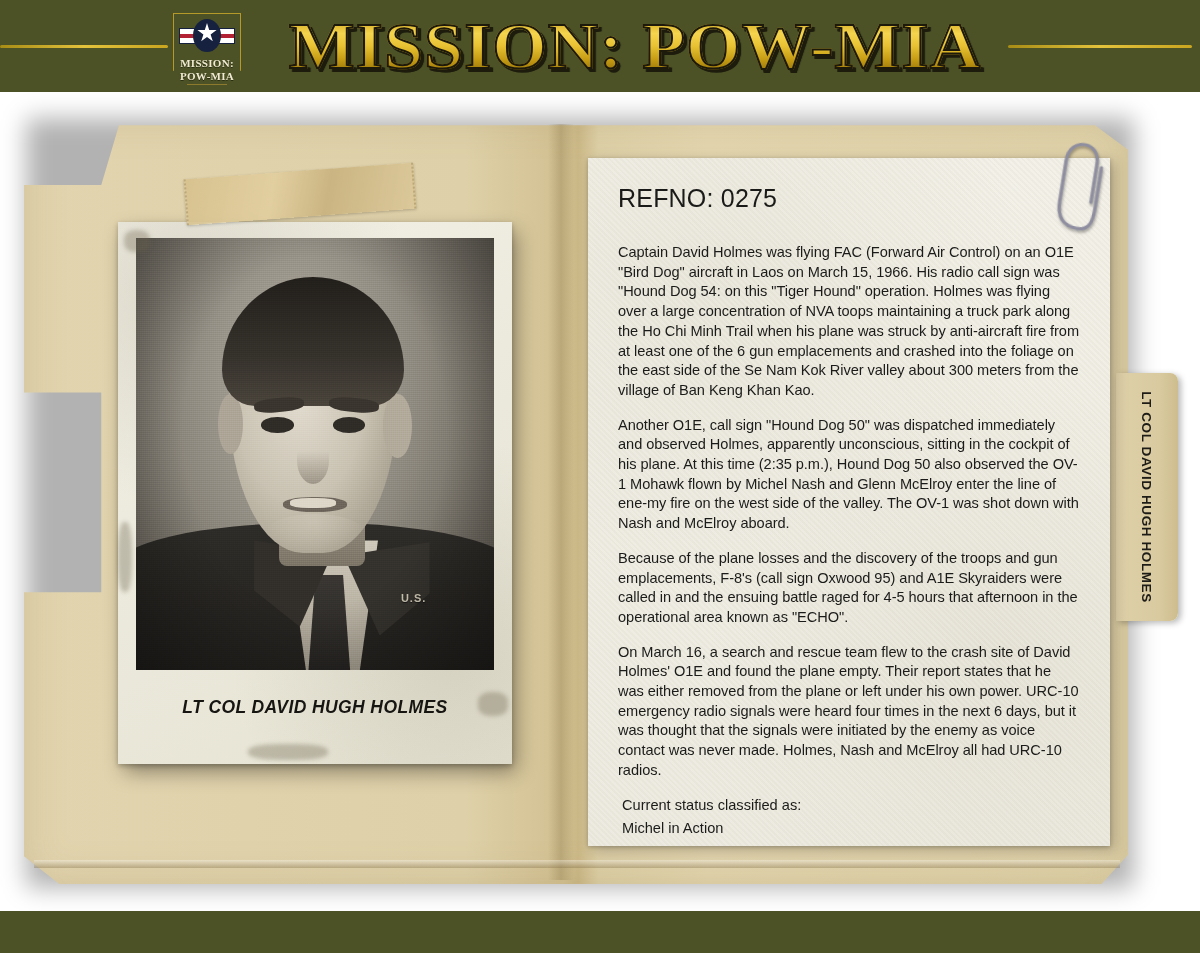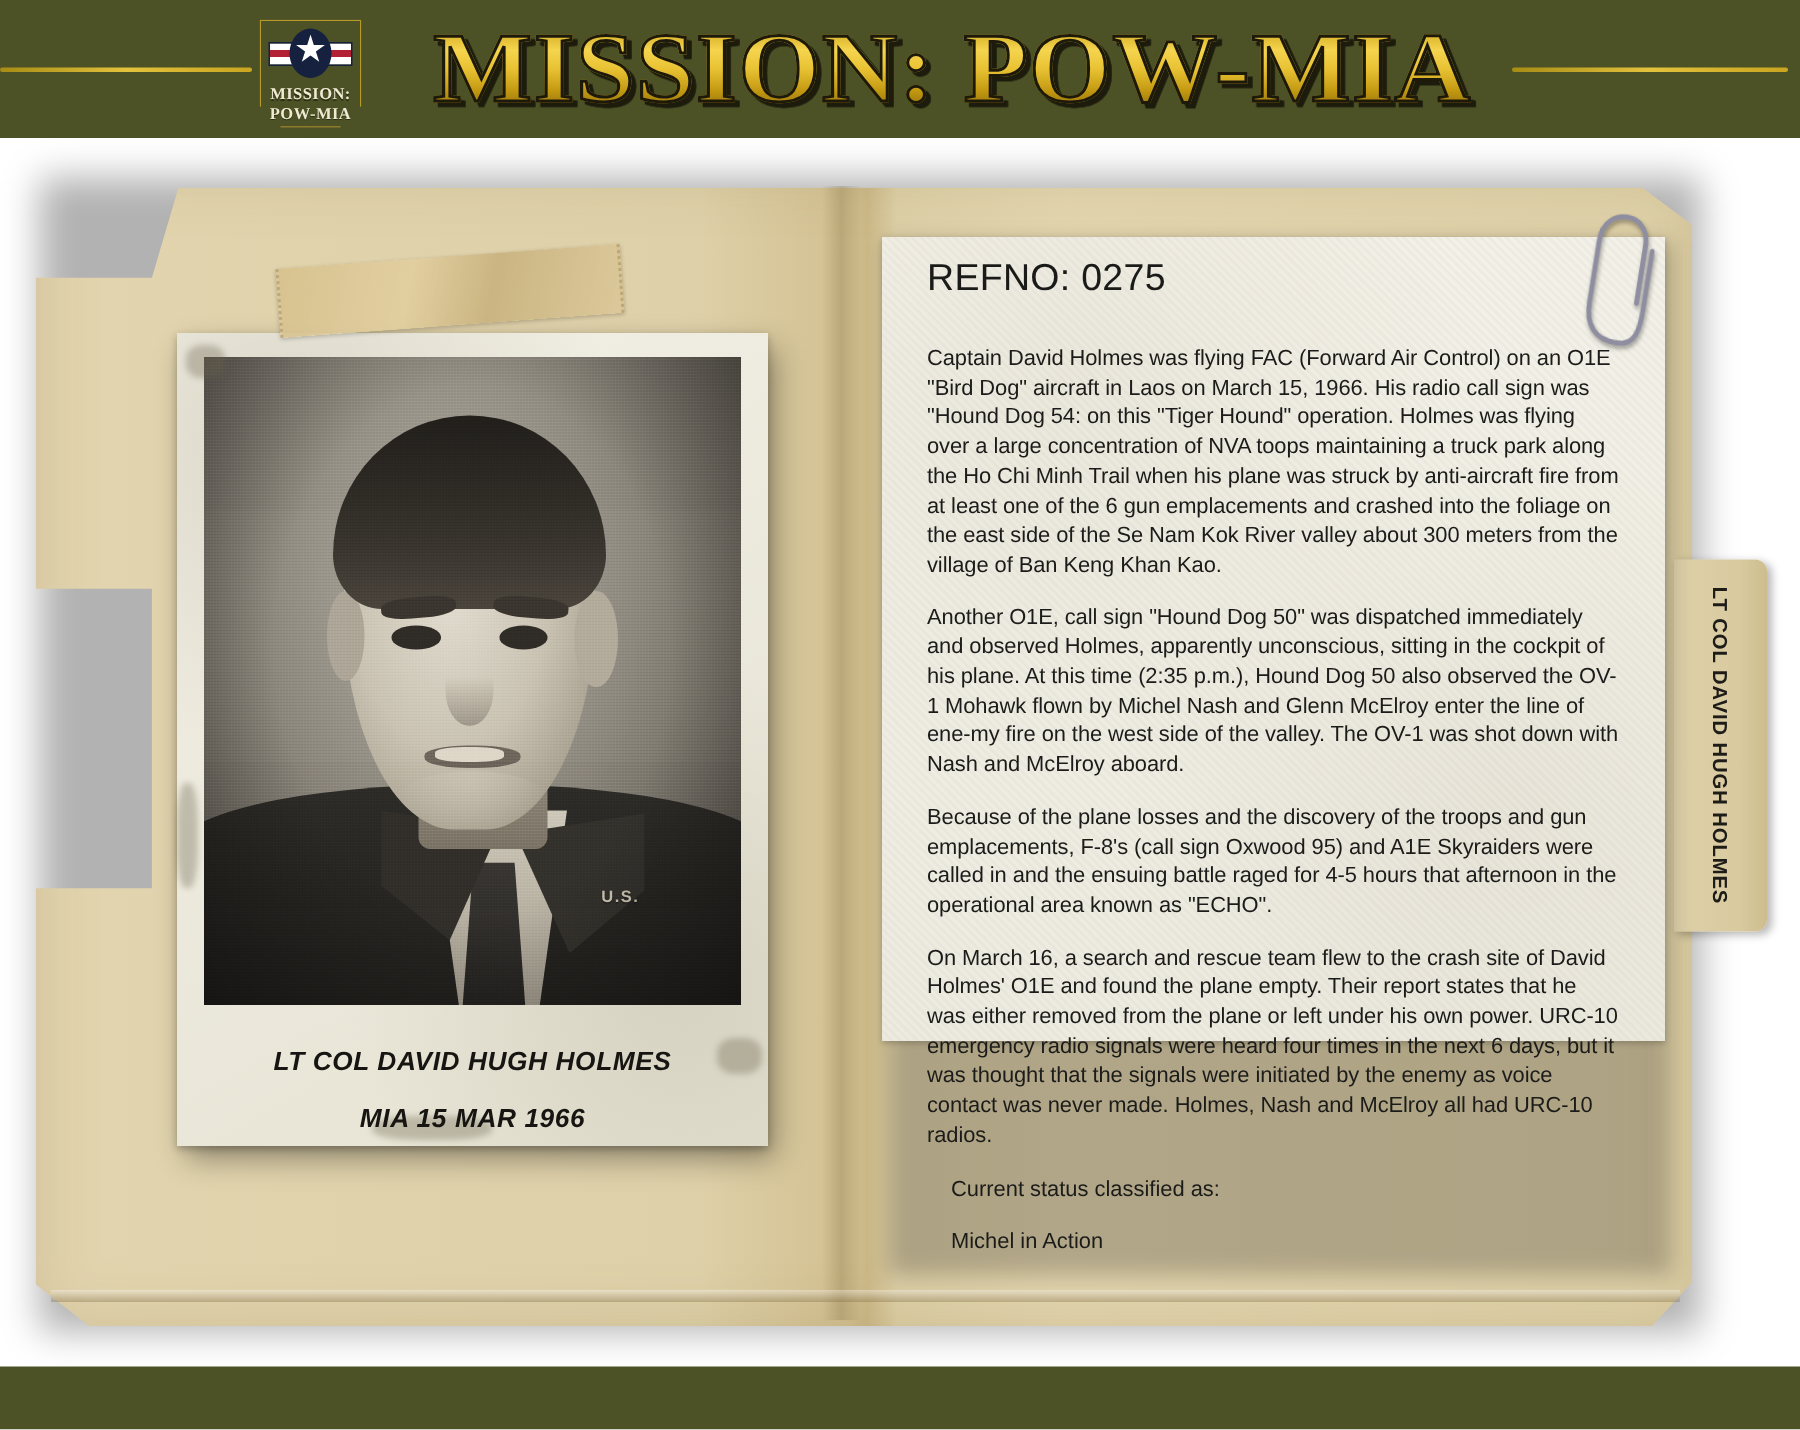--- a/index.html
+++ b/index.html
@@ -330,26 +330,26 @@
 
   
   #doc-shadow {
     position: absolute; left: 592px; top: 162px;
     width: 522px; height: 688px;
     background: rgba(0,0,0,0.22);
     filter: blur(7px);
   }
   #document {
     position: absolute; left: 588px; top: 158px;
-    width: 522px; height: 536px;
+    width: 522px; height: 688px;
     background:
       radial-gradient(circle at 24% 18%, rgba(205,198,180,0.22), transparent 45%),
       radial-gradient(circle at 78% 72%, rgba(200,193,174,0.2), transparent 45%),
       linear-gradient(#f2f0e7,#eceadf);
-    padding: 13px 30px 0 30px;
+    padding: 26px 30px 0 30px;
     box-shadow: 0 1px 4px rgba(0,0,0,0.22);
   }
   #doc-grain {
     position: absolute; left:0; top:0; width:100%; height:100%;
     background:
       repeating-linear-gradient(45deg, rgba(160,152,130,0.05) 0 2px, rgba(255,255,255,0.05) 2px 4px);
     pointer-events: none;
   }
   #doc-refno {
     position: relative;
@@ -367,21 +367,21 @@
     margin: 0 0 15px 0;
     text-align: left;
     letter-spacing: -0.05px;
   }
   .doc-para b { font-weight: normal; }
   #doc-status-line1, #doc-status-line2 {
     position: relative;
     font-size: 14.6px;
     line-height: 19.7px;
     color: #1b1b19;
-    margin: 16px;
+    margin: 4px;
   }
 
   
   #paperclip {
     position: absolute; left: 1054px; top: 140px;
     width: 46px; height: 96px;
     transform: rotate(9deg);
     z-index: 40;
     filter: drop-shadow(1px 2px 1.5px rgba(0,0,0,0.35));
   }
@@ -455,21 +455,20 @@
       <div class="pt" id="pt-vig"></div>
     </div>
 
     <div class="wear" id="wear1"></div>
     <div class="wear" id="wear2"></div>
     <div class="wear" id="wear3"></div>
     <div class="wear" id="wear4"></div>
 
     <div id="photo-caption">
       <div class="cap-line">LT COL DAVID HUGH HOLMES</div>
-      <div class="cap-line">MIA 15 MAR 1966</div>
     </div>
   </div>
   <div id="photo-tape"></div>
 
   <div id="doc-shadow"></div>
   <div id="document">
     <div id="doc-grain"></div>
 
     <div id="doc-refno">REFNO: 0275</div>
 

